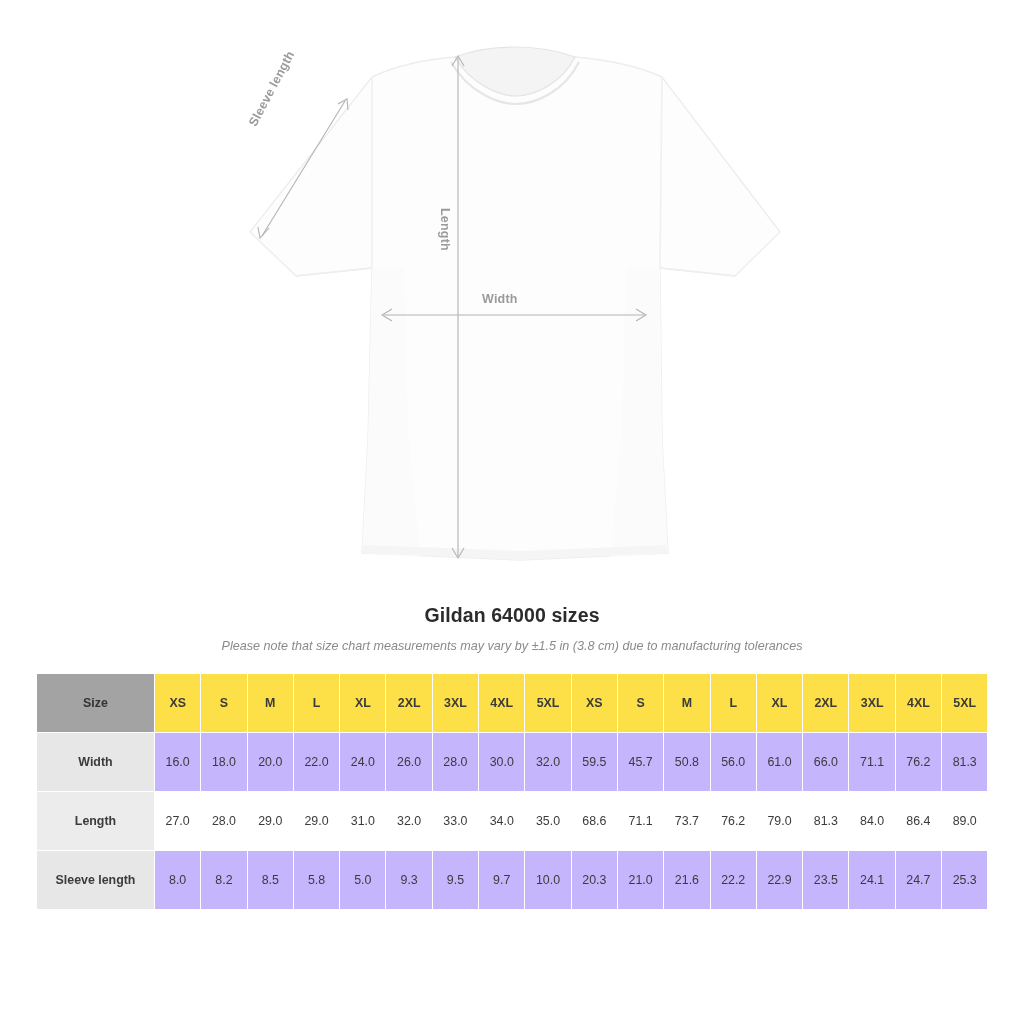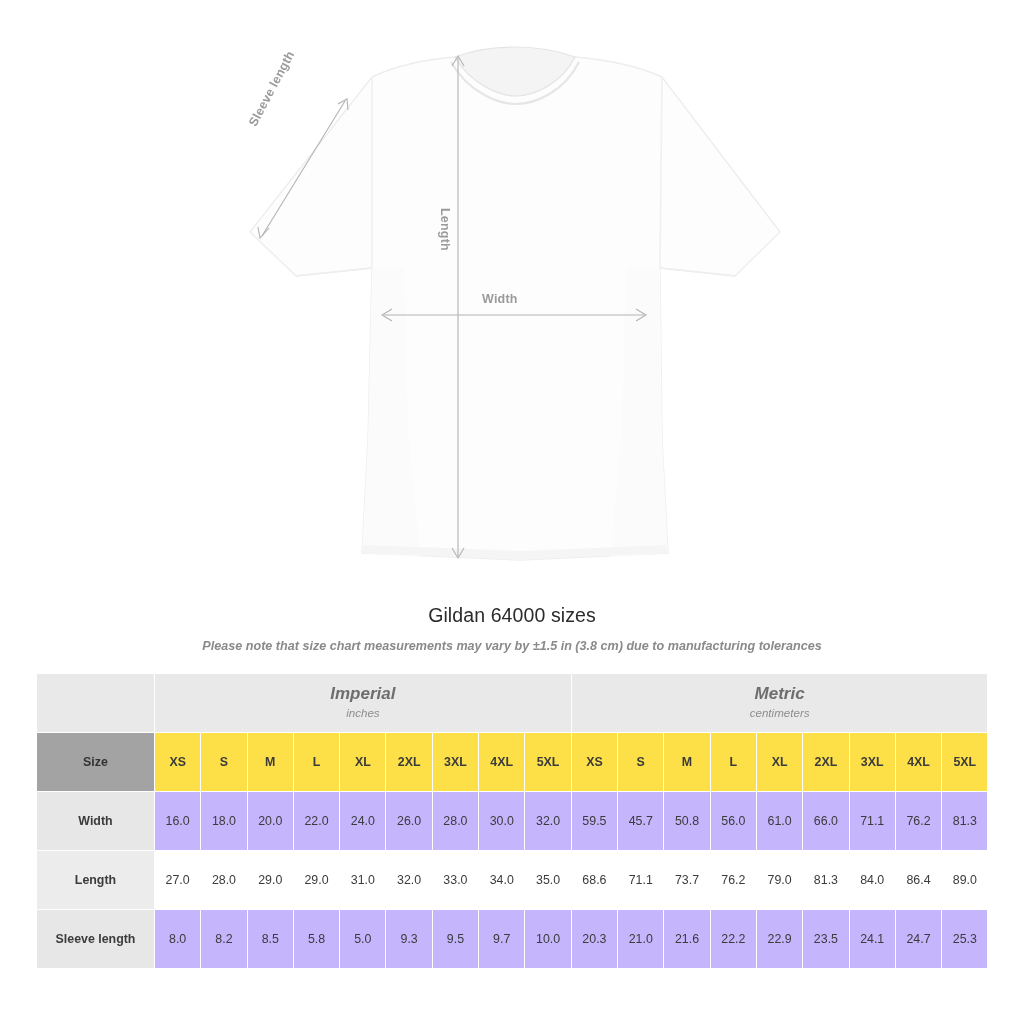--- a/index.html
+++ b/index.html
@@ -46,30 +46,29 @@
     left: 482px; top: 292px;
   }
 
   
   .title-block {
     text-align: center;
     margin-top: 24px;
   }
   .chart-title {
     font-size: 19.5px;
-    font-weight: normal;
+    font-weight: bold;
     color: #2b2b2b;
     letter-spacing: .1px;
   }
   .chart-note {
     margin-top: 12px;
     font-size: 12.6px;
     font-style: italic;
     color: #8a8a8a;
-    font-weight: bold;
   }
 
   
   .table-wrap {
     margin: 20px 36px 0 36px;
   }
   table.size-table {
     width: 952px;
     border-collapse: collapse;
     table-layout: fixed;
@@ -177,31 +176,20 @@
     <div class="chart-note">Please note that size chart measurements may vary by ±1.5 in (3.8 cm) due to manufacturing tolerances</div>
   </div>
 
   <div class="table-wrap">
     <table class="size-table">
       <colgroup>
         <col style="width:118px">
         <col span="18" style="width:46.3px">
       </colgroup>
       <tbody>
-        <tr>
-          <td class="corner-cell"></td>
-          <td class="unit-head" colspan="9">
-            <div class="u-name">Imperial</div>
-            <div class="u-sub">inches</div>
-          </td>
-          <td class="unit-head" colspan="9">
-            <div class="u-name">Metric</div>
-            <div class="u-sub">centimeters</div>
-          </td>
-        </tr>
 
         <tr class="head-row">
           <td class="rowhead-cell">Size</td>
           <td>XS</td>
           <td>S</td>
           <td>M</td>
           <td>L</td>
           <td>XL</td>
           <td>2XL</td>
           <td>3XL</td>

